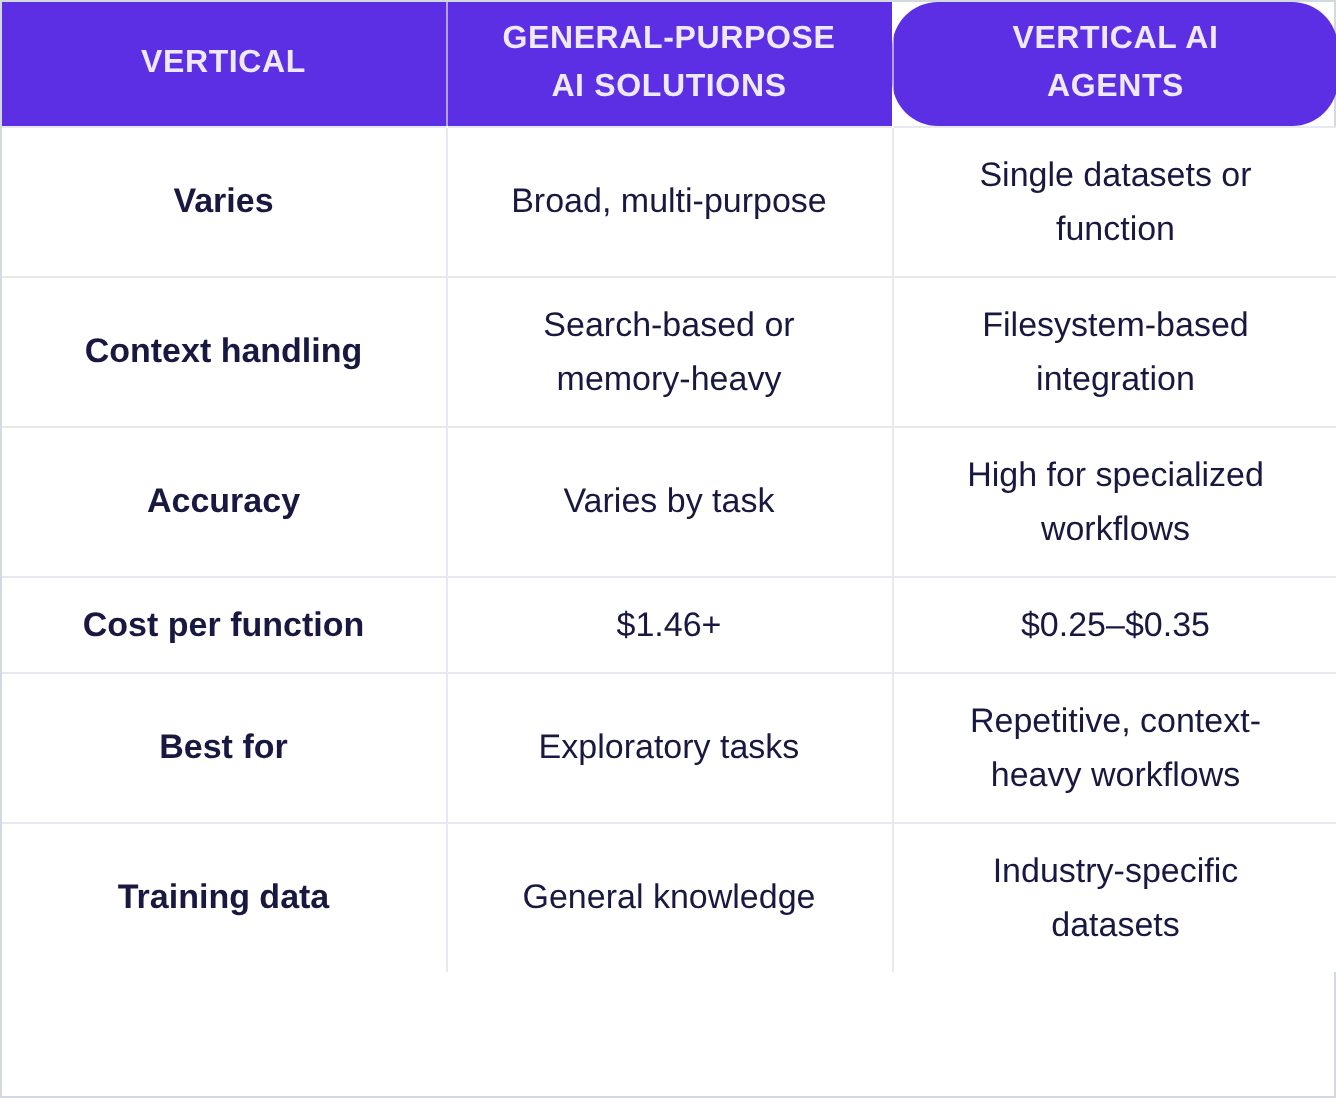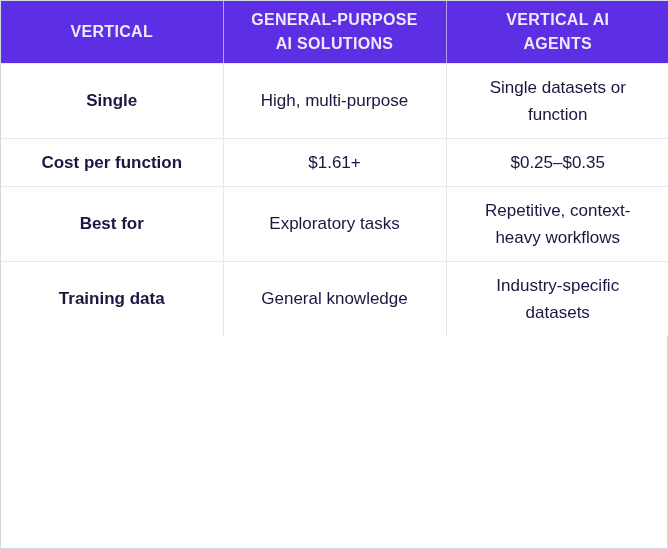--- a/index.html
+++ b/index.html
@@ -36,21 +36,21 @@
     font-weight:700;
     letter-spacing:0.02em;
     line-height:24px;
     height:62px;
     text-align:center;
     vertical-align:middle;
     white-space:pre-line;
     padding:4px 10px;
     border-right:1px solid rgba(255,255,255,0.55);
   }
-  thead th:last-child{border-right:none;}
+  thead th:last-child{border-right:none;border-radius:23px;}
   tbody td{
     background:var(--row-bg);
     color:var(--body-text);
     font-size:17px;
     line-height:27px;
     text-align:center;
     vertical-align:middle;
     white-space:pre-line;
     padding:10px 12px;
     border-top:1px solid var(--grid);
@@ -73,28 +73,41 @@
       <tr>
         <th>VERTICAL</th>
         <th>GENERAL-PURPOSE
 AI SOLUTIONS</th>
         <th>VERTICAL AI
 AGENTS</th>
       </tr>
     </thead>
     <tbody id="table-body">
         <tr>
-          <td class="feature-cell">Single</td>
-          <td>High, multi-purpose</td>
+          <td class="feature-cell">Varies</td>
+          <td>Broad, multi-purpose</td>
           <td>Single datasets or
 function</td>
         </tr>
         <tr>
+          <td class="feature-cell">Context handling</td>
+          <td>Search-based or
+memory-heavy</td>
+          <td>Filesystem-based
+integration</td>
+        </tr>
+        <tr>
+          <td class="feature-cell">Accuracy</td>
+          <td>Varies by task</td>
+          <td>High for specialized
+workflows</td>
+        </tr>
+        <tr>
           <td class="feature-cell">Cost per function</td>
-          <td>$1.61+</td>
+          <td>$1.46+</td>
           <td>$0.25–$0.35</td>
         </tr>
         <tr>
           <td class="feature-cell">Best for</td>
           <td>Exploratory tasks</td>
           <td>Repetitive, context-
 heavy workflows</td>
         </tr>
         <tr>
           <td class="feature-cell">Training data</td>

